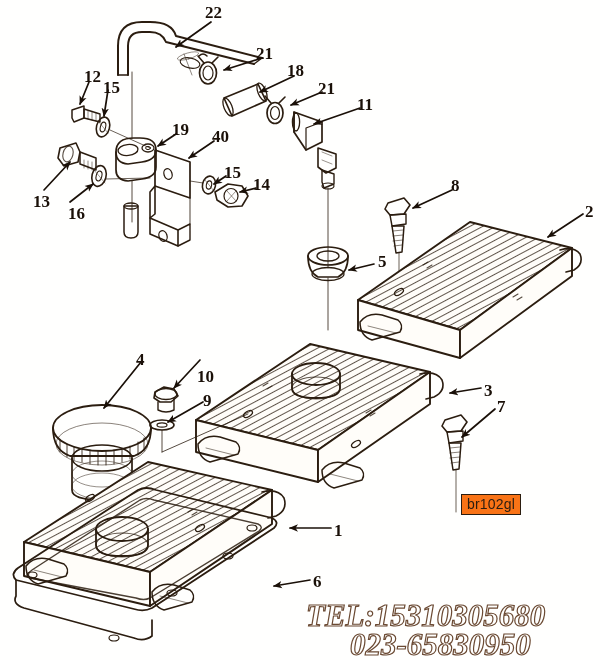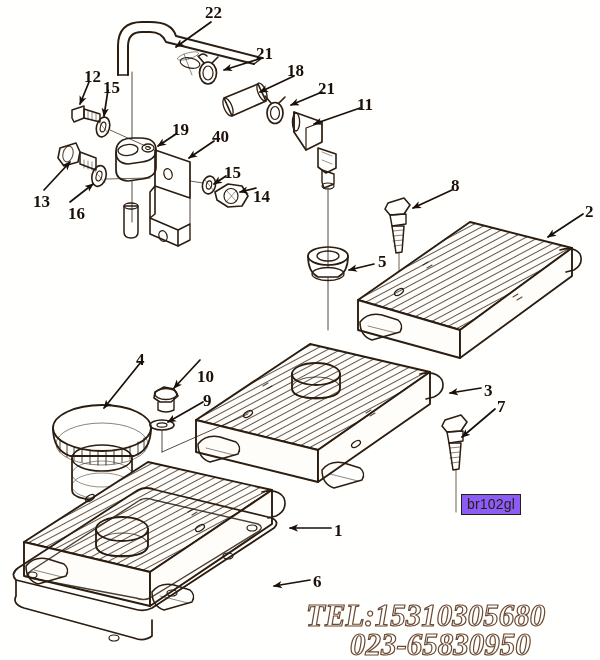--- a/index.html
+++ b/index.html
@@ -25,21 +25,21 @@
     line-height: 1;
     user-select: none;
   }
   .tagbox {
     position: absolute;
     border: 1.6px solid #2b1d10;
     padding: 1px 5px 2px 5px;
     font-family: "Liberation Sans", sans-serif;
     font-size: 14px;
     color: #2b1d10;
-    background: #8b5cf6;
+    background: #f97316;
     letter-spacing: .2px;
   }
   .wm {
     position: absolute;
     font-family: "Liberation Serif", serif;
     font-style: italic;
     font-weight: bold;
     color: transparent;
     -webkit-text-stroke: 1.3px #3a2a1c;
     white-space: nowrap;
@@ -373,21 +373,21 @@
   <div class="callout" style="left:205px;top:4px;">22</div>
   <div class="callout" style="left:256px;top:45px;">21</div>
   <div class="callout" style="left:287px;top:62px;">18</div>
   <div class="callout" style="left:318px;top:80px;">21</div>
   <div class="callout" style="left:357px;top:96px;">11</div>
   <div class="callout" style="left:84px;top:68px;">12</div>
   <div class="callout" style="left:103px;top:79px;">15</div>
   <div class="callout" style="left:172px;top:121px;">19</div>
   <div class="callout" style="left:212px;top:128px;">40</div>
   <div class="callout" style="left:224px;top:164px;">15</div>
-  <div class="callout" style="left:253px;top:188px;">14</div>
+  <div class="callout" style="left:253px;top:176px;">14</div>
   <div class="callout" style="left:451px;top:177px;">8</div>
   <div class="callout" style="left:585px;top:203px;">2</div>
   <div class="callout" style="left:33px;top:193px;">13</div>
   <div class="callout" style="left:68px;top:205px;">16</div>
   <div class="callout" style="left:378px;top:253px;">5</div>
   <div class="callout" style="left:136px;top:351px;">4</div>
   <div class="callout" style="left:197px;top:368px;">10</div>
   <div class="callout" style="left:484px;top:382px;">3</div>
   <div class="callout" style="left:203px;top:392px;">9</div>
   <div class="callout" style="left:497px;top:398px;">7</div>

